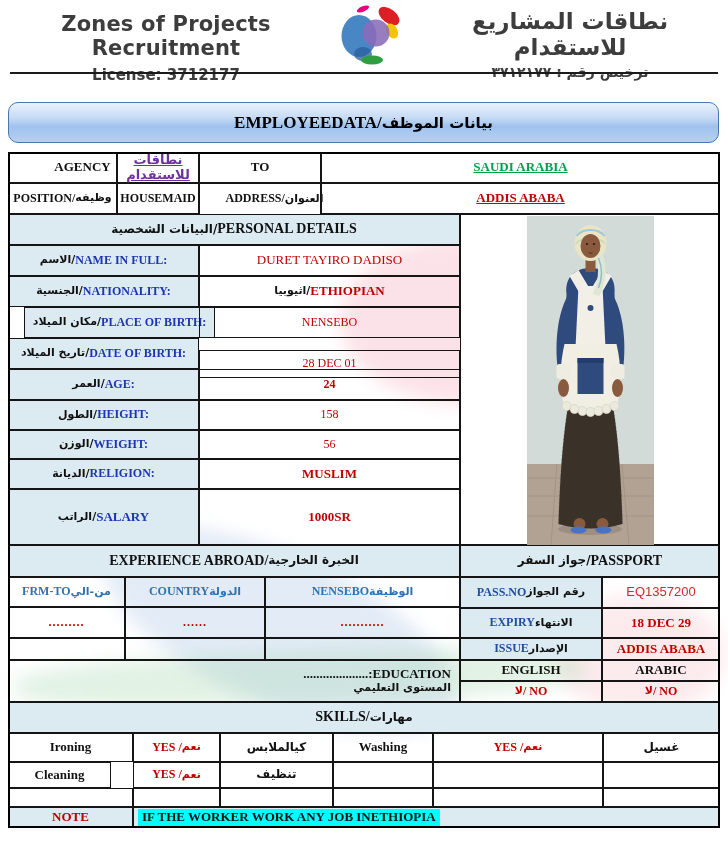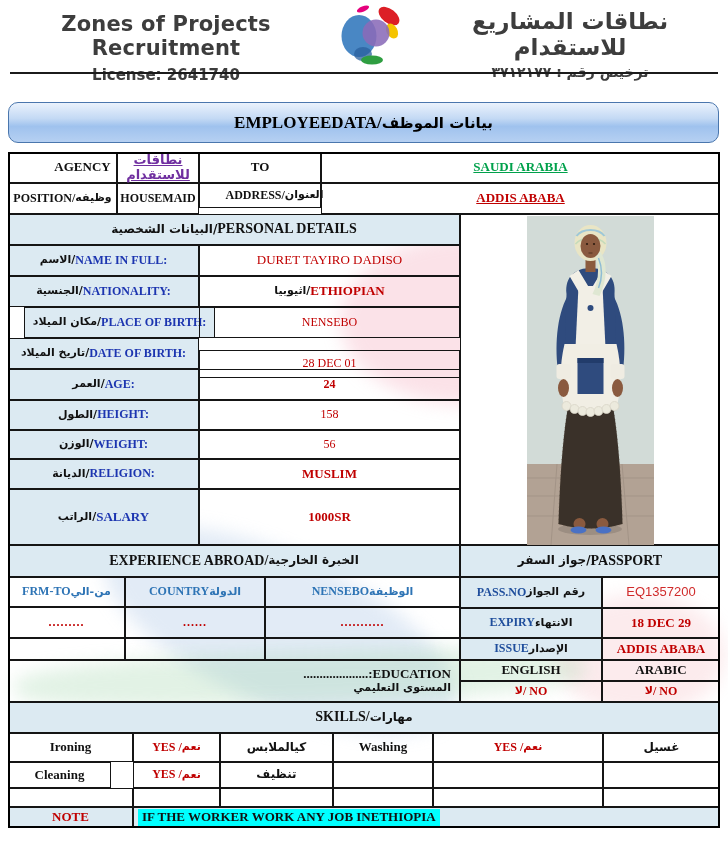--- a/index.html
+++ b/index.html
@@ -53,21 +53,21 @@
   .photo-wrap{position:absolute;left:460px;top:214px;width:260px;height:331px;box-sizing:border-box;
               border:1px solid #151515;background:#fff;z-index:2;display:flex;justify-content:center;}
 </style>
 </head>
 <body>
 
 <div id="page">
 
   <div class="hdr-left">
     <div class="l1">Zones of Projects Recruitment</div>
-    <div class="l2">License: 2641740</div>
+    <div class="l2">License: 3712177</div>
   </div>
 
   <div style="position:absolute;left:332px;top:2px;width:86px;height:68px;">
     <svg width="86" height="68" viewBox="0 0 86 68">
       <ellipse cx="31" cy="7" rx="6.5" ry="2.6" fill="#e5007d" transform="rotate(-22 31 7)"></ellipse>
       <ellipse cx="57" cy="14" rx="12" ry="7" fill="#dc1f26" transform="rotate(38 57 14)"></ellipse>
       <ellipse cx="60" cy="29" rx="8" ry="5.5" fill="#f5c400" transform="rotate(62 60 29)"></ellipse>
       <ellipse cx="27" cy="34" rx="17.5" ry="21" fill="#3a7dbf" opacity="0.92"></ellipse>
       <circle cx="44" cy="31" r="13.5" fill="#8a6bb8" opacity="0.88"></circle>
       <ellipse cx="31" cy="52" rx="9" ry="7" fill="#2a5f9e" opacity="0.75"></ellipse>
@@ -107,21 +107,21 @@
       <span>SAUDI ARABIA</span>
     </div>
 
   <div class="cell bold" style="left:8px;top:183px;width:109px;height:31px;">
     <span>POSITION/</span>
       <span class="arfont"> وظيفه</span>
   </div>
   <div class="cell bold" style="left:117px;top:183px;width:82px;height:31px;">
       <span>HOUSEMAID</span>
     </div>
-  <div class="cell bold" style="left:199px;top:183px;width:122px;height:25px;padding-left:29px;">
+  <div class="cell bold" style="left:199px;top:183px;width:122px;height:32px;padding-left:29px;">
     <span>ADDRESS/</span>
       <span class="arfont"> العنوان</span>
   </div>
   <div class="cell red u bold fs13" style="left:321px;top:183px;width:399px;height:31px;">
       <span>ADDIS ABABA</span>
     </div>
 
   <div class="cell bb bold fs14" style="left:8px;top:214px;width:452px;height:31px;">
     <span class="arfont" style="font-size:12px;">البيانات الشخصية/</span>
       <span>PERSONAL DETAILS</span>

